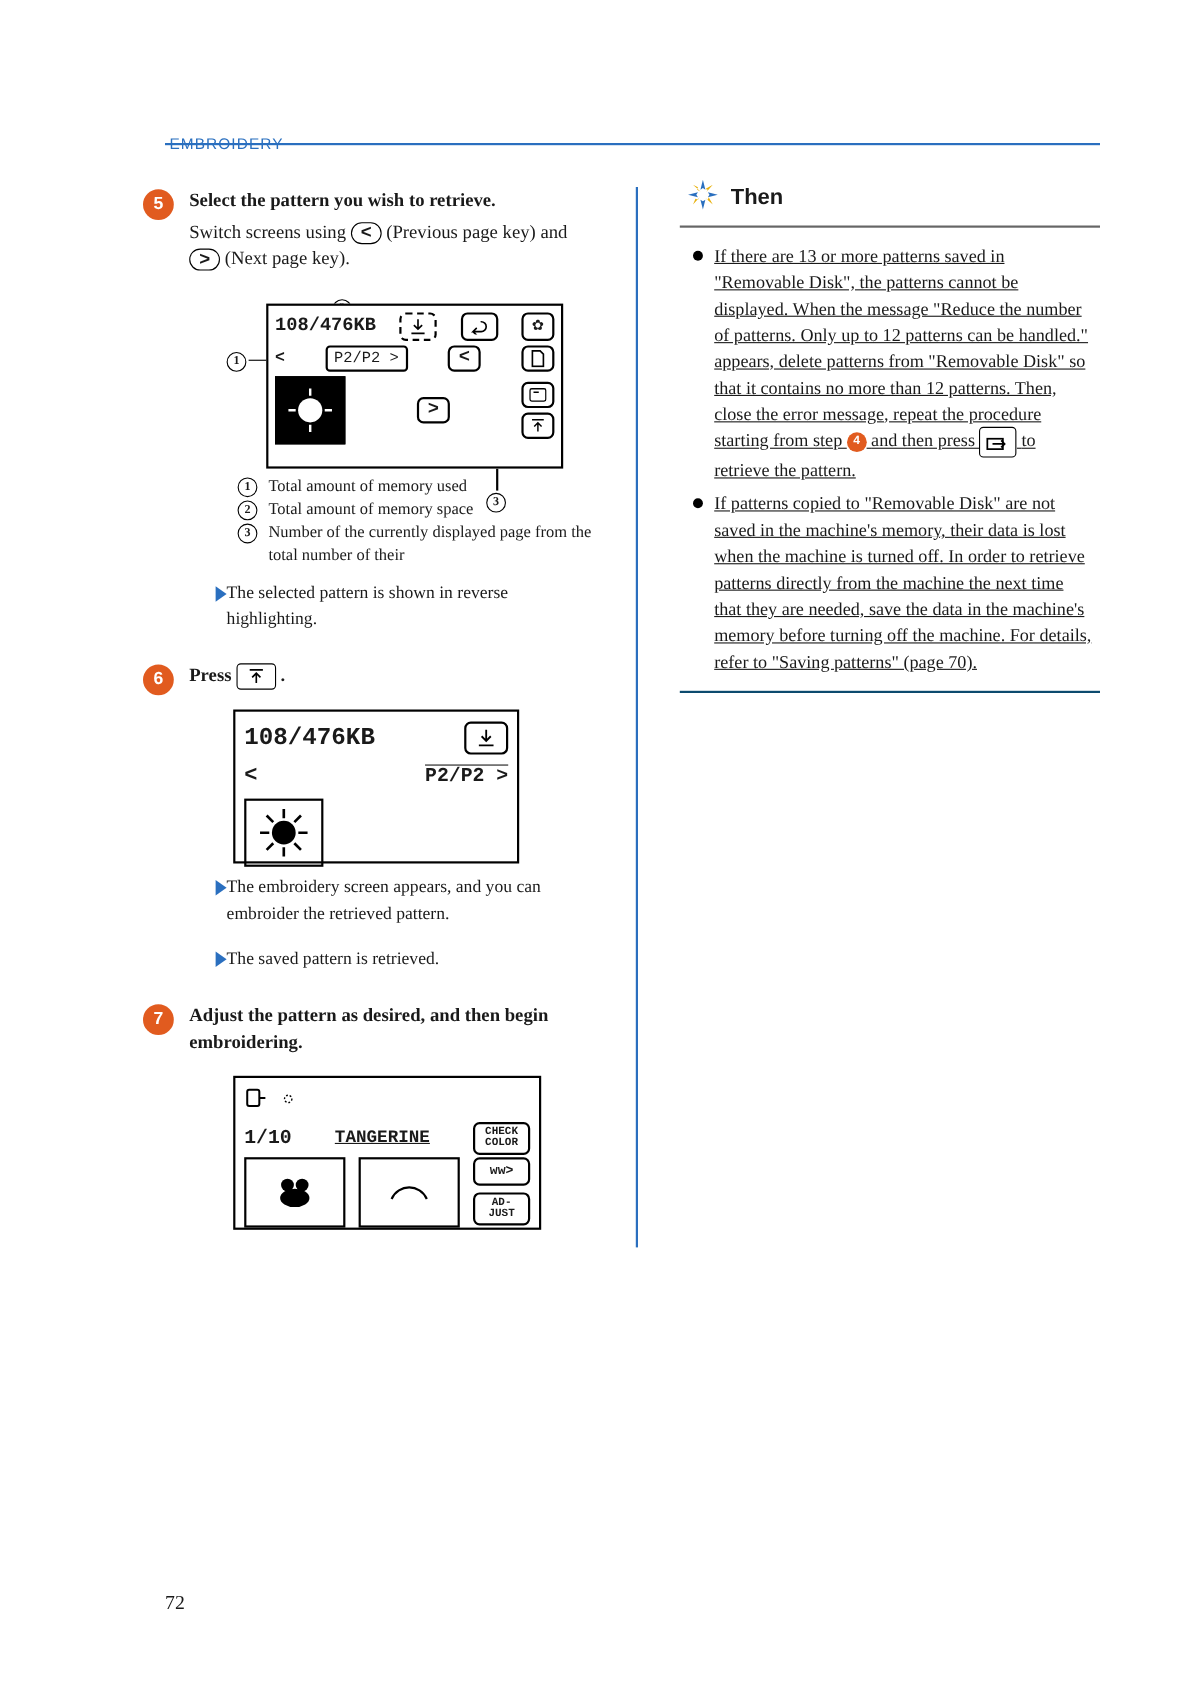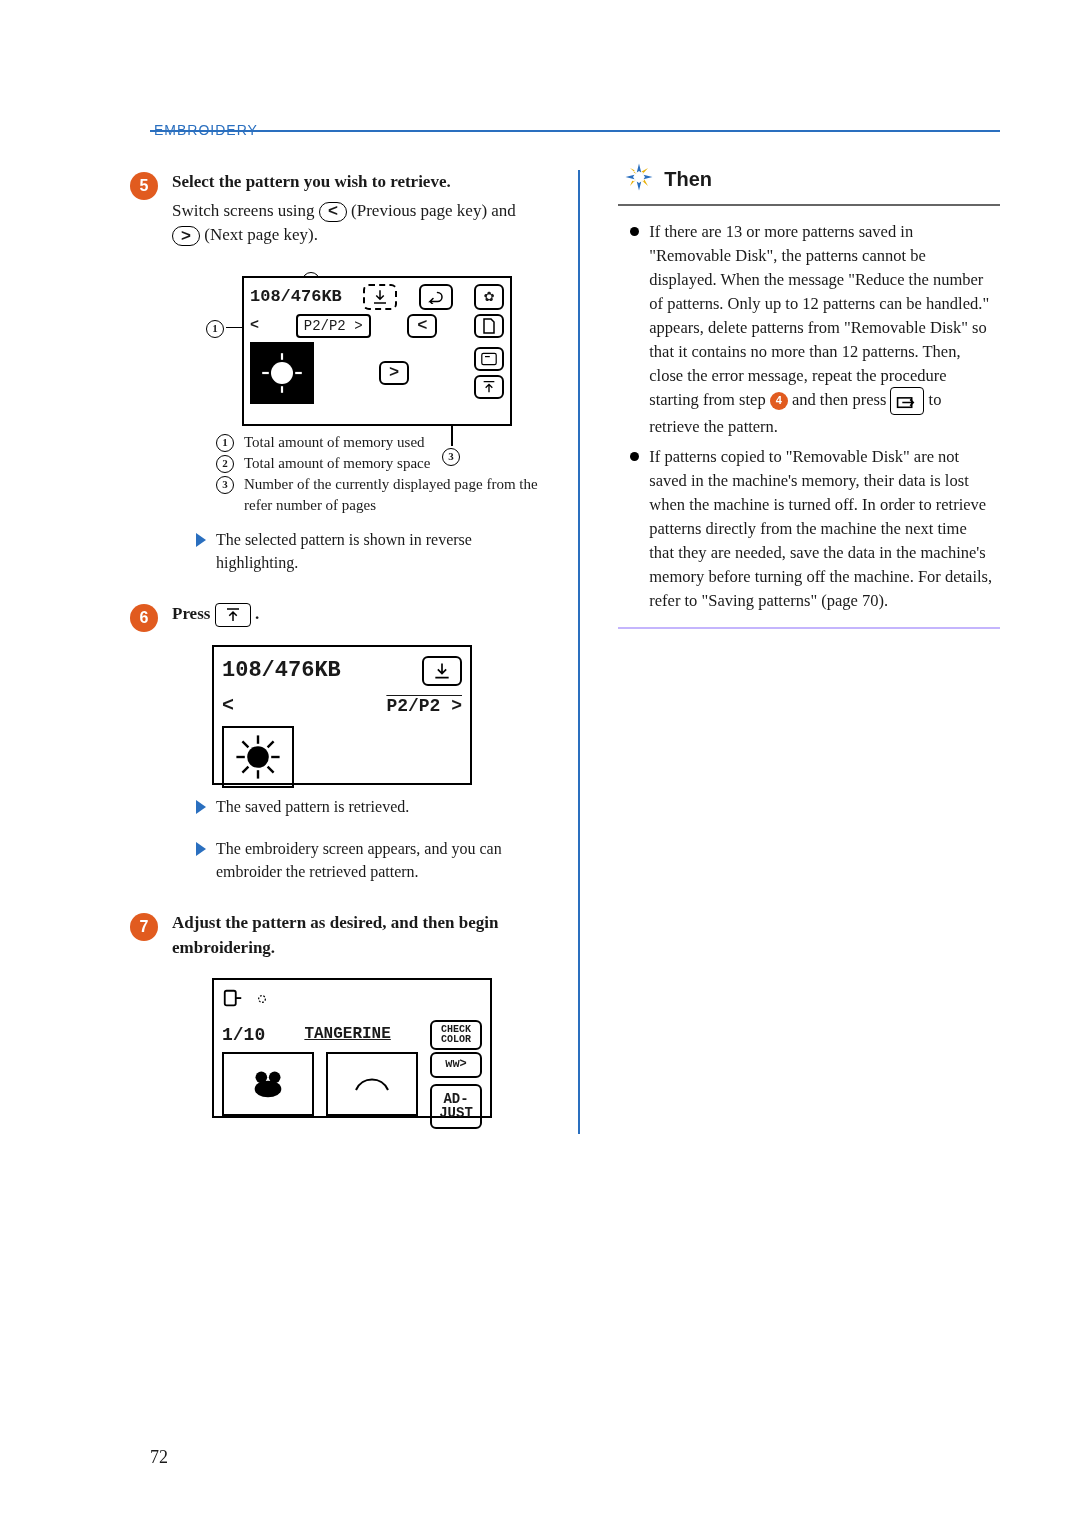--- a/index.html
+++ b/index.html
@@ -18,24 +18,24 @@
   .n7 { background: #e15b1f; }
   .step-body { flex: 1; font-size: 17px; line-height: 1.45; }
   .step-title { font-weight: bold; }
   .step-text { margin-top: 4px; }
   .inline-key { display: inline-flex; align-items: center; justify-content: center; border: 1.5px solid #000; border-radius: 10px; height: 20px; min-width: 28px; padding: 0 6px; font-weight: bold; font-family: Arial, sans-serif; vertical-align: middle; }
   .screen-fig { margin: 18px 0 6px 40px; }
   .screen1 { width: 310px; }
   .leg-list { margin: 6px 0 12px 44px; font-size: 15px; line-height: 1.4; }
   .leg-row { display: flex; gap: 10px; }
   .circ { width: 18px; height: 18px; border: 1.5px solid #000; border-radius: 50%; display: inline-flex; align-items: center; justify-content: center; font-size: 11px; font-weight: bold; flex: 0 0 18px; margin-top: 2px; }
-  .bullet-row { display: flex; gap: 10px; margin: 10px 0 18px 24px; font-size: 16px; line-height: 1.45; }
+  .bullet-row { display: flex; margin: 10px 0 18px 24px; font-size: 16px; line-height: 1.45; }
   .tri { width: 0; height: 0; border-top: 7px solid transparent; border-bottom: 7px solid transparent; border-left: 10px solid #2a6fbf; margin-top: 5px; flex: 0 0 10px; }
   .press-line .step-title { display: inline; }
-  .note-box { border-top: 2px solid #666; border-bottom: 2px solid #c4b5fd; padding: 8px 6px 14px 6px; font-size: 16.5px; line-height: 1.45; margin-top: 0; }
+  .note-box { border-top: 2px solid #666; border-bottom: 2px solid #0c4a6e; padding: 8px 6px 14px 6px; font-size: 16.5px; line-height: 1.45; margin-top: 0; text-decoration: underline; }
   .note-head { display: flex; align-items: center; gap: 10px; margin: -22px 0 8px 6px; background: #fff; width: 120px; }
   .note-title { font-family: Arial, sans-serif; font-weight: bold; font-size: 20px; }
   .note-ul { list-style: none; padding-left: 6px; }
   .note-ul li { display: flex; gap: 10px; margin-top: 6px; }
   .disc { width: 9px; height: 9px; background: #000; border-radius: 50%; margin-top: 7px; flex: 0 0 9px; }
   .page-num { position: absolute; bottom: 60px; left: 150px; font-size: 18px; }
   .small-badge { display: inline-flex; width: 18px; height: 18px; background: #e15b1f; border-radius: 50%; color: #fff; font-size: 11px; font-weight: bold; align-items: center; justify-content: center; vertical-align: middle; font-family: Arial, sans-serif; }
   .icon-key { display: inline-flex; align-items: center; justify-content: center; border: 1.5px solid #000; border-radius: 4px; height: 24px; width: 36px; vertical-align: middle; }
 
   
@@ -140,21 +140,21 @@
             <div class="leg-row">
                 <span class="circ">1</span>
                 <span>Total amount of memory used</span>
               </div>
             <div class="leg-row">
                 <span class="circ">2</span>
                 <span>Total amount of memory space</span>
               </div>
             <div class="leg-row">
                 <span class="circ">3</span>
-                <span>Number of the currently displayed page from the refer number of pages</span>
+                <span>Number of the currently displayed page from the total number of their</span>
               </div>
           </div>
 
           <div class="bullet-row">
             <span class="tri"></span>
             <span>The selected pattern is shown in reverse highlighting.</span>
           </div>
         </div>
       </div>
 
@@ -199,25 +199,25 @@
                         <line x1="7" y1="33" x2="12" y2="28"></line>
                       </g>
                     </svg>
                 </div>
               </div>
             </div>
           </div>
 
           <div class="bullet-row">
             <span class="tri"></span>
-            <span>The saved pattern is retrieved.</span>
+            <span>The embroidery screen appears, and you can embroider the retrieved pattern.</span>
           </div>
           <div class="bullet-row">
             <span class="tri"></span>
-            <span>The embroidery screen appears, and you can embroider the retrieved pattern.</span>
+            <span>The saved pattern is retrieved.</span>
           </div>
         </div>
       </div>
 
       <div class="step">
         <div class="num-badge n7">7</div>
         <div class="step-body">
           <div class="step-title">Adjust the pattern as desired, and then begin embroidering.</div>
 
           <div class="screen-fig">
@@ -249,21 +249,21 @@
                       <circle cx="28" cy="10" r="7" fill="#000"></circle>
                     </svg>
                 </div>
                 <div style="width:96px;height:64px;border:2px solid #000;display:flex;align-items:center;justify-content:center;">
                   <svg width="40" height="24" viewBox="0 0 40 24" fill="none" stroke="#000" stroke-width="2">
                       <path d="M4 18c6-14 26-14 32 0"></path>
                     </svg>
                 </div>
                 <div style="display:flex;flex-direction:column;gap:6px;">
                   <span class="mini-btn" style="width:52px;height:26px;font-size:12px;">ww&gt;</span>
-                  <span class="mini-btn" style="width:52px;height:45px;font-size:14px;line-height:1;white-space:pre;text-align:center;">AD-
+                  <span class="mini-btn" style="width:52px;height:30px;font-size:10px;line-height:1;white-space:pre;text-align:center;">AD-
 JUST</span>
                 </div>
               </div>
             </div>
           </div>
 
         </div>
       </div>
 
     </div>

